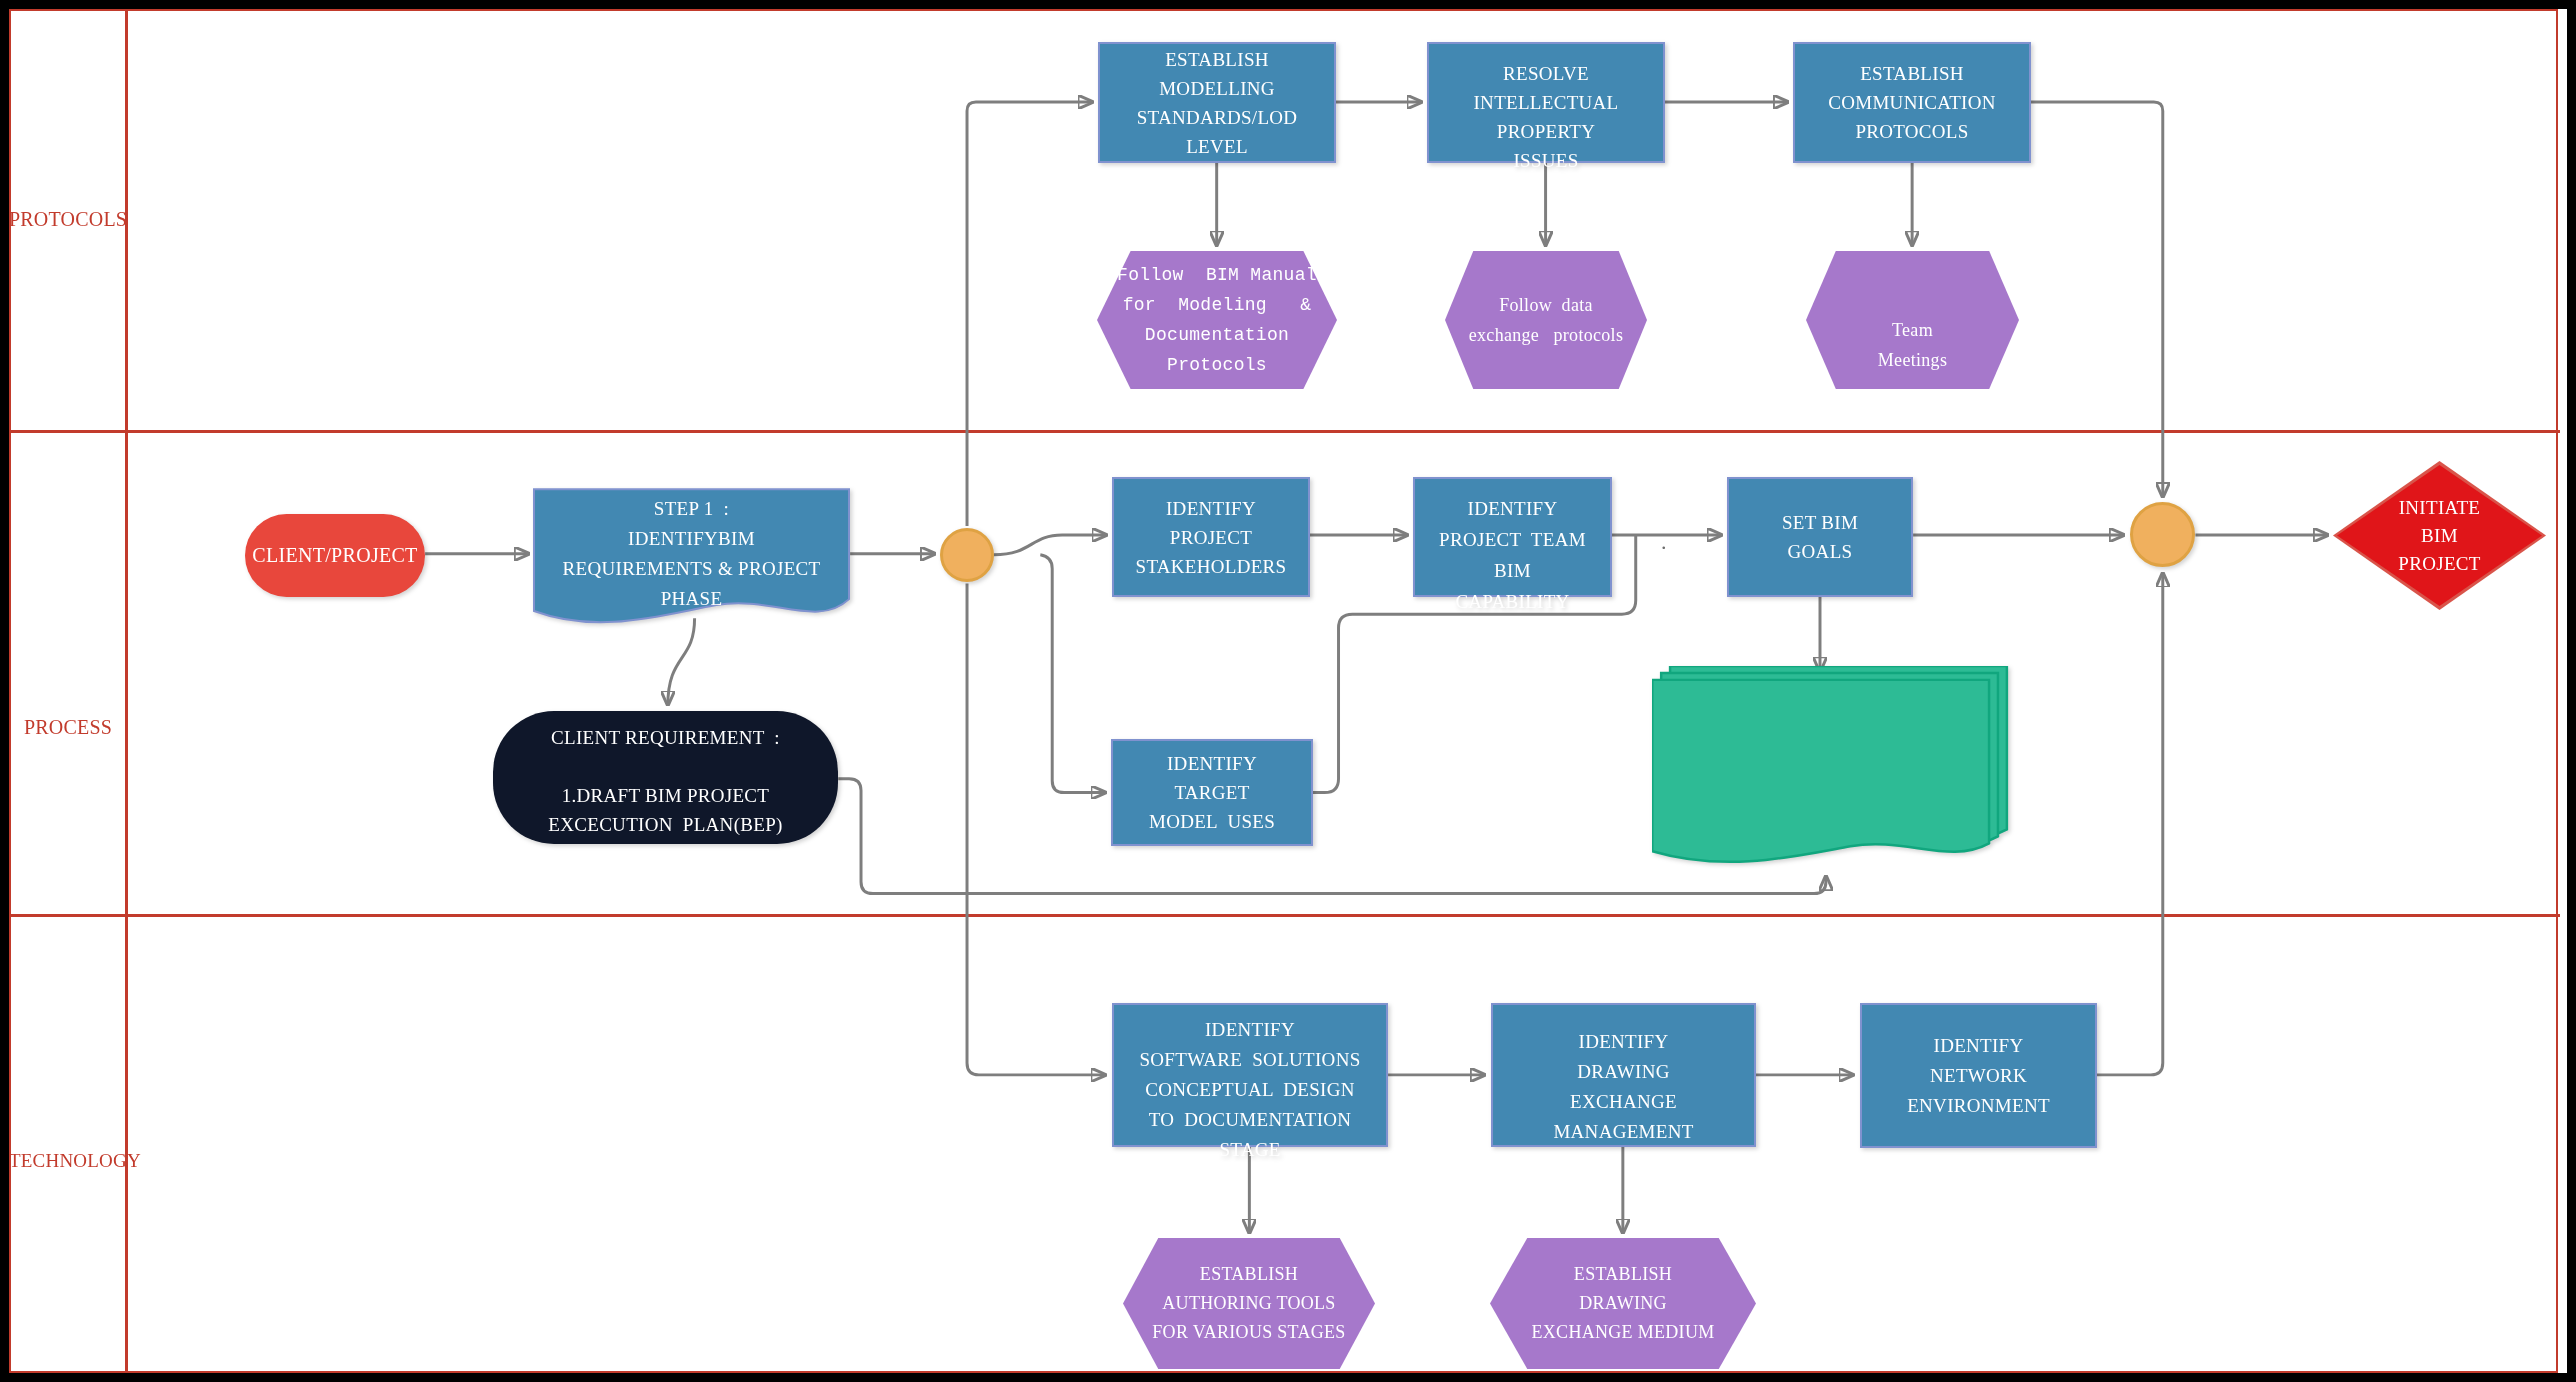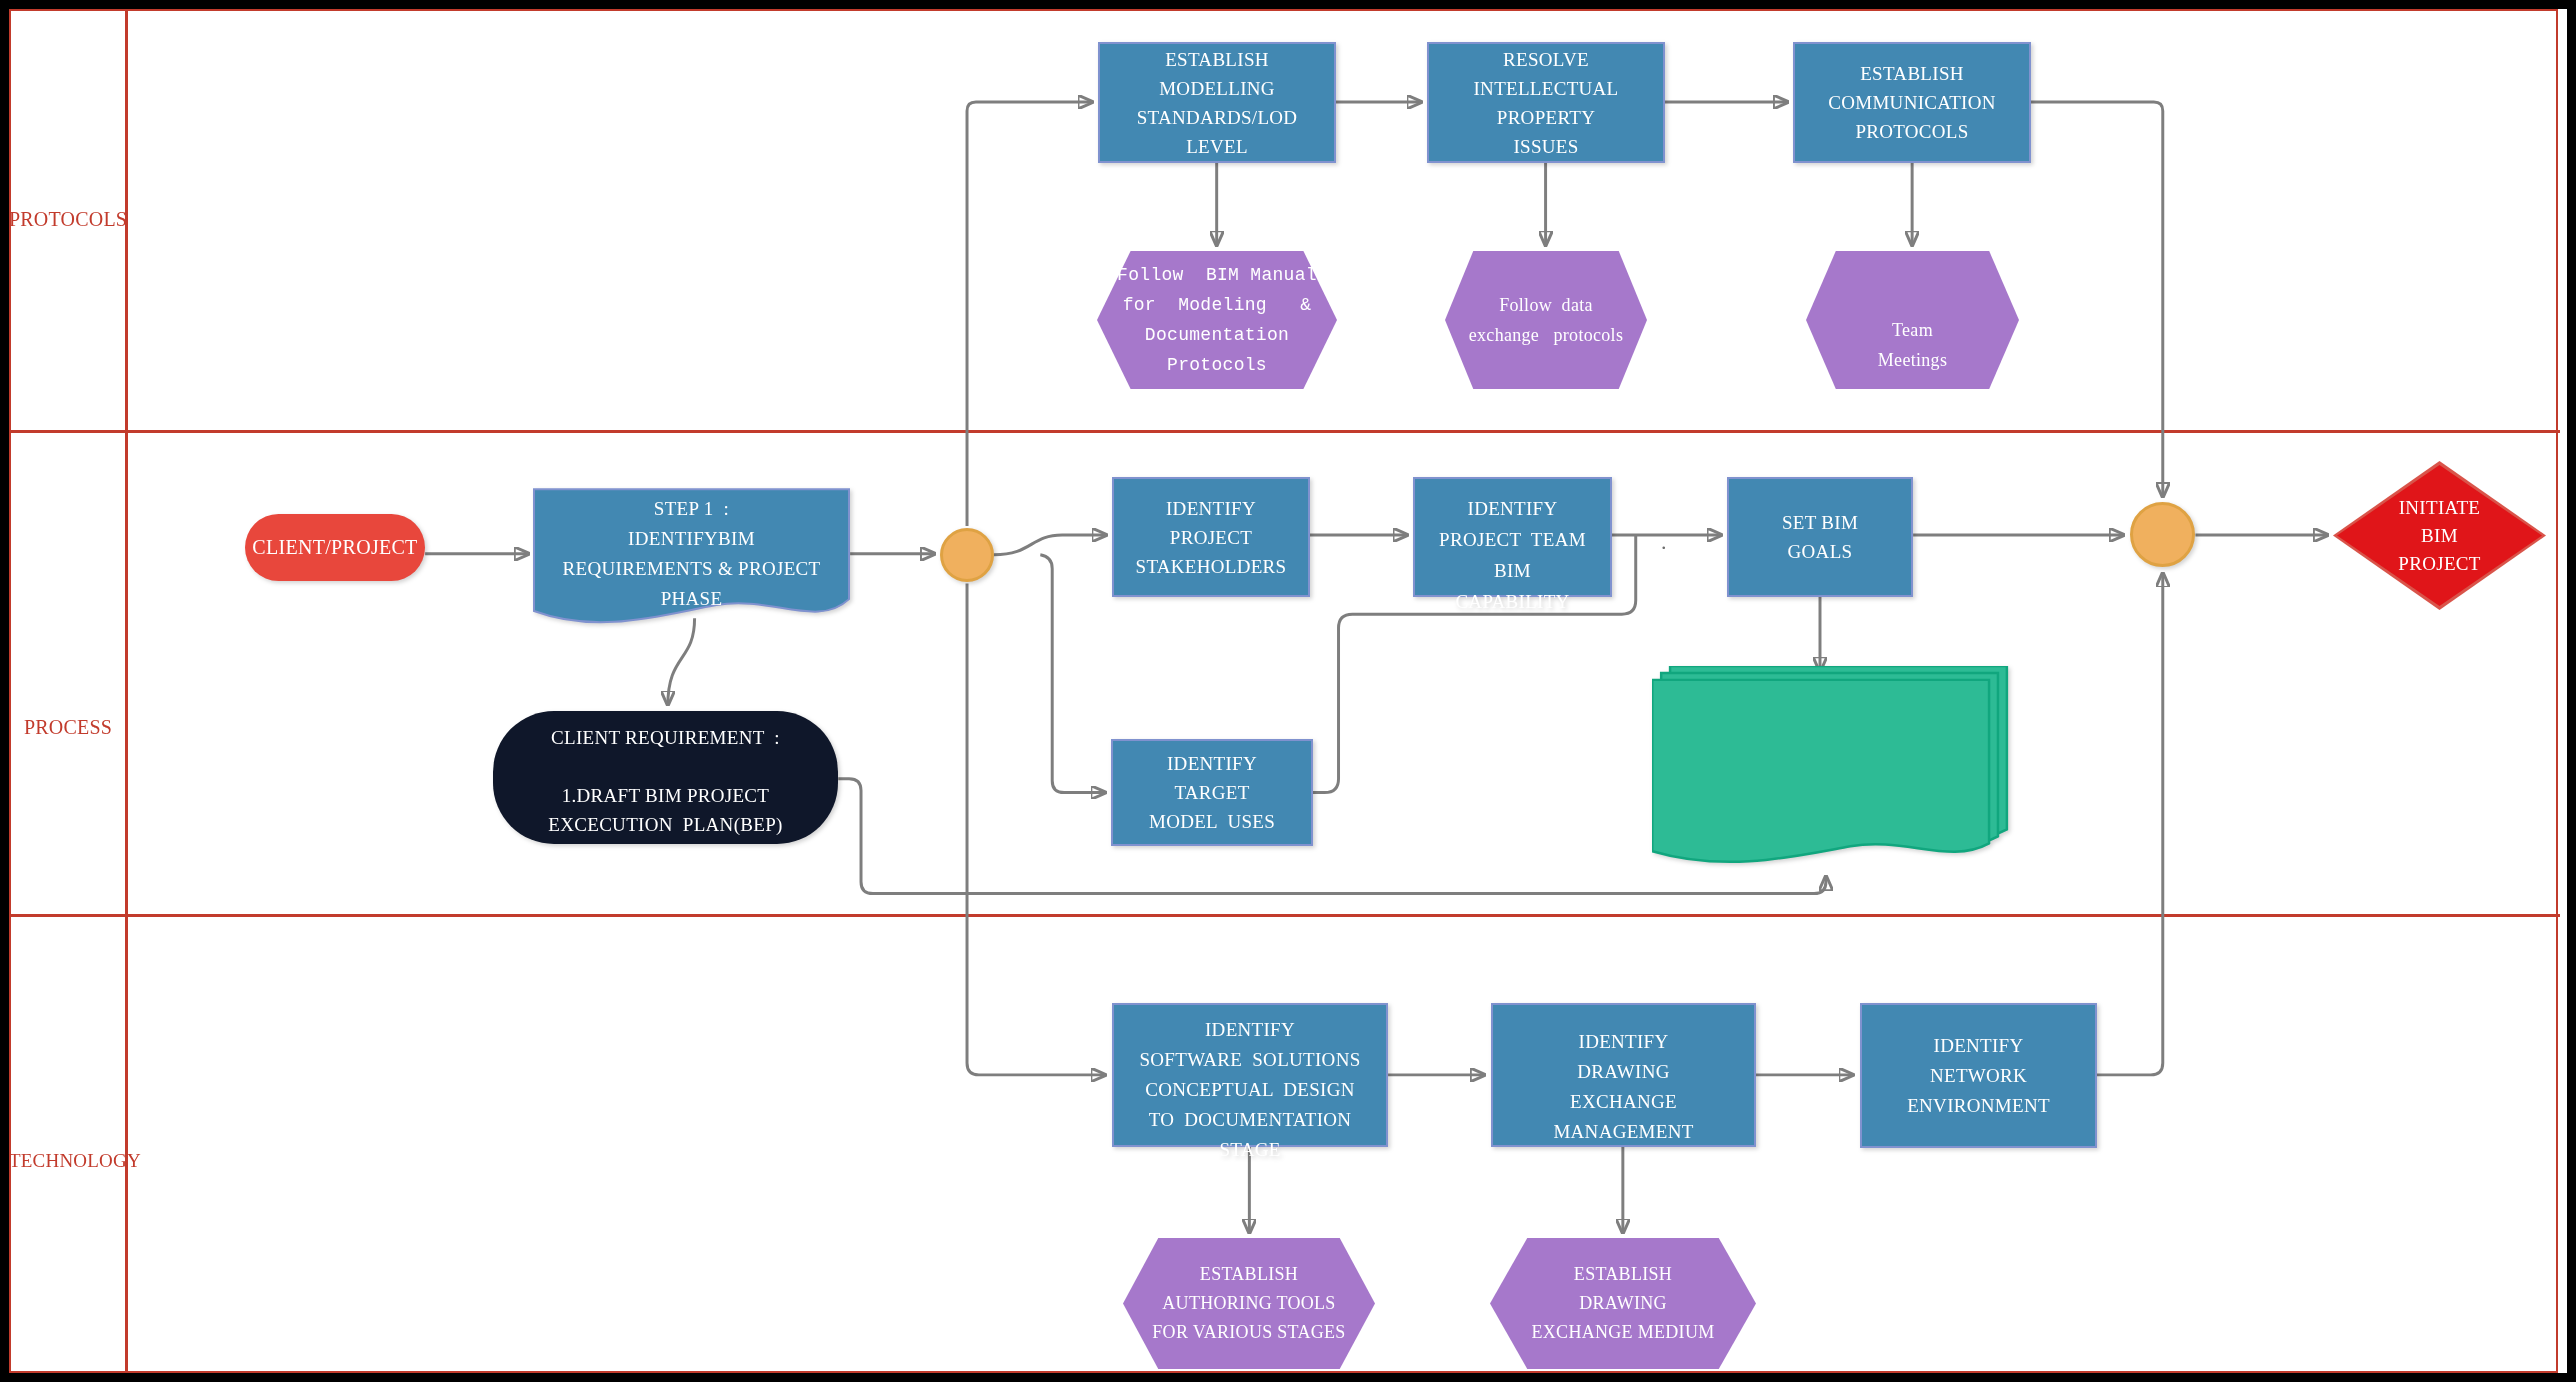--- a/index.html
+++ b/index.html
@@ -84,21 +84,21 @@
     <path d="M1261,1157 L1261,1245" marker-end="url(#arr)"></path>
     <path d="M1638,1157 L1638,1245" marker-end="url(#arr)"></path>
   </svg>
 
   <div class="node proc" style="left:1098px;top:42px;width:238px;height:121px;">
     <div class="lbl">ESTABLISH
 MODELLING
 STANDARDS/LOD
 LEVEL</div>
   </div>
-  <div class="node proc" style="left:1427px;top:42px;width:238px;height:121px;align-items:flex-end;padding-top:28px;">
+  <div class="node proc" style="left:1427px;top:42px;width:238px;height:121px;align-items:center;padding-top:28px;">
     <div class="lbl">RESOLVE
 INTELLECTUAL
 PROPERTY
 ISSUES</div>
   </div>
   <div class="node proc" style="left:1793px;top:42px;width:238px;height:121px;">
     <div class="lbl">ESTABLISH
 COMMUNICATION
 PROTOCOLS</div>
   </div>
@@ -111,21 +111,21 @@
   </div>
   <div class="node hex" style="left:1445px;top:251px;width:202px;height:138px;">
     <div class="lbl" style="font-size:18px;line-height:30px;">Follow  data
 exchange   protocols</div>
   </div>
   <div class="node hex" style="left:1806px;top:251px;width:213px;height:138px;align-items:flex-end;padding-bottom:14px;">
     <div class="lbl" style="font-size:18px;line-height:30px;">Team
 Meetings</div>
   </div>
 
-  <div class="node stadium" style="left:245px;top:514px;width:180px;height:67px;">
+  <div class="node stadium" style="left:245px;top:514px;width:180px;height:83px;">
     <div class="lbl" style="font-size:20px;">CLIENT/PROJECT</div>
   </div>
 
   <div class="node" style="left:533px;top:488px;width:317px;height:146px;">
     <svg class="shape-svg" width="317" height="146" viewBox="0 0 320 147">
       <path d="M1,1 L319,1 L319,112 C287,142 240,108 185,118 C130,128 66,148 1,124 Z" fill="#4288b2" stroke="#8092cf" stroke-width="2"></path>
     </svg>
     <div class="lbl over" style="margin-top:-14px;line-height:30px;">STEP 1  :
 IDENTIFYBIM
 REQUIREMENTS &amp; PROJECT

